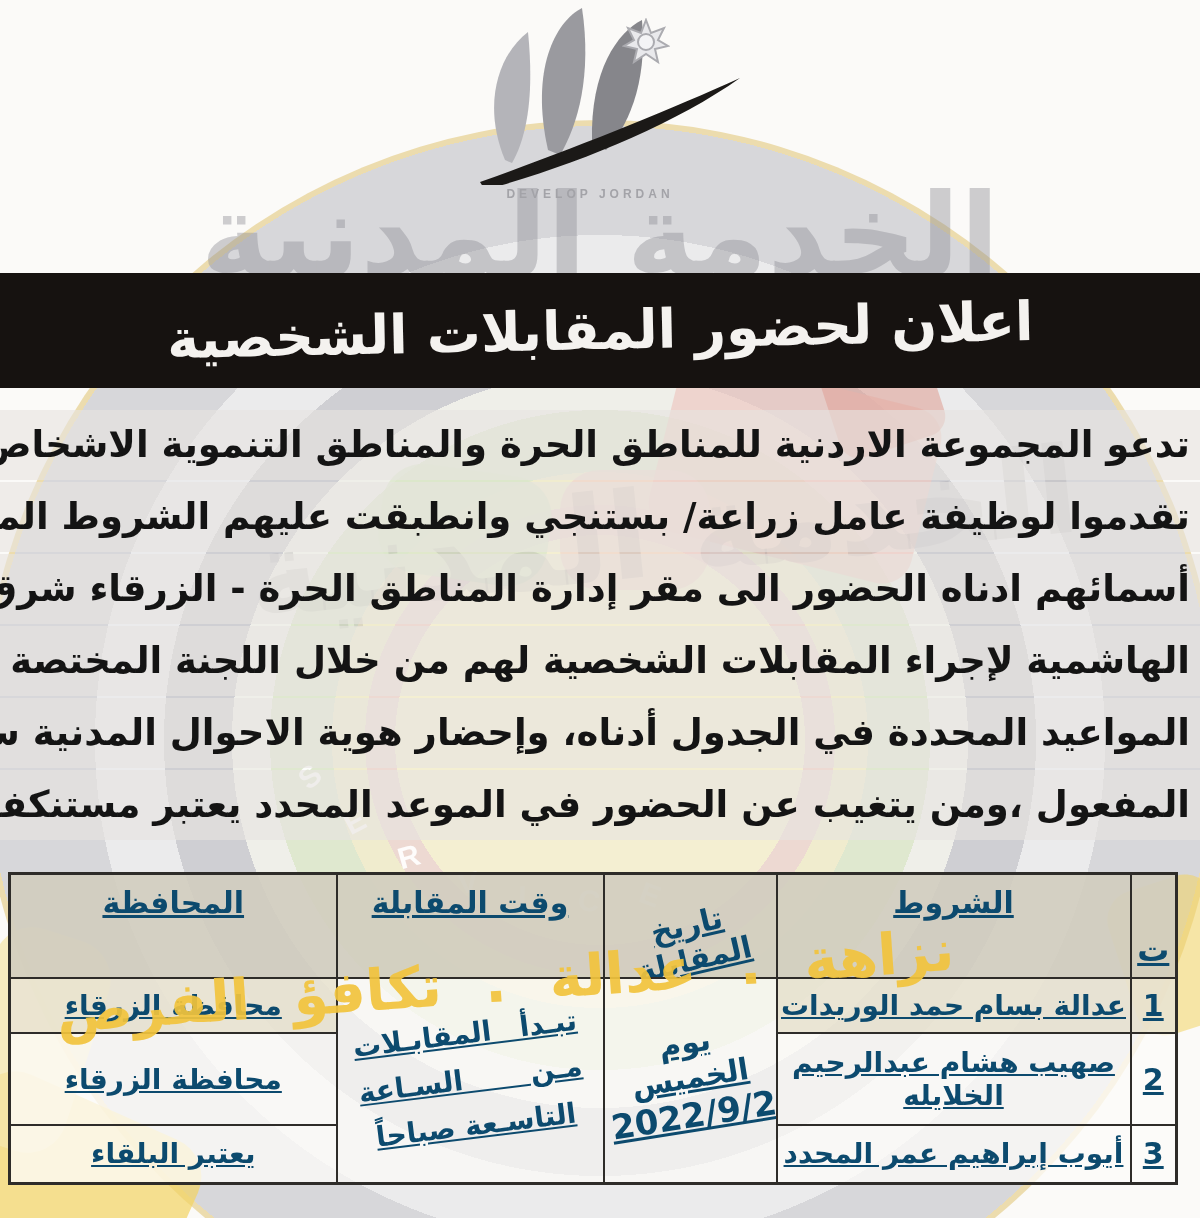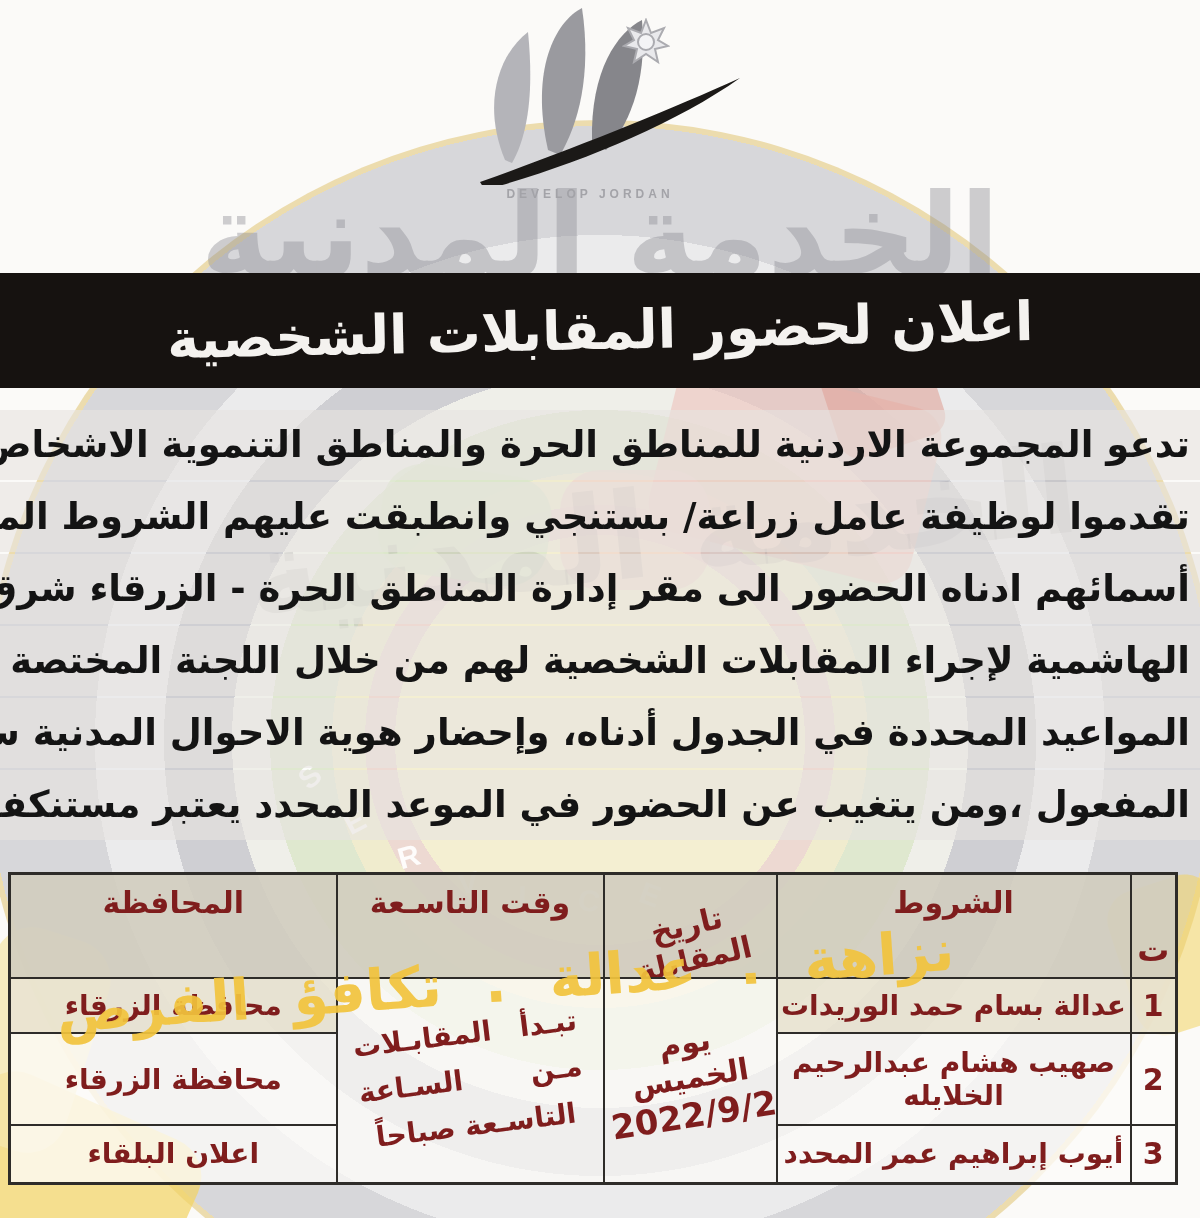--- a/index.html
+++ b/index.html
@@ -56,21 +56,21 @@
   
   .paragraph { position:absolute; left:0; top:410px; width:1200px; z-index:2; direction:rtl; }
   .p-line { height:70px; line-height:70px; margin-bottom:2px; padding:0 10px;
     background:rgba(230,228,224,.62); font-size:37px; font-weight:bold; color:#141414;
     text-align:justify; text-align-last:justify; white-space:nowrap; overflow:hidden; }
   .p-line.last { text-align-last:right; }
 
   
   .tbl-wrap { position:absolute; left:8px; top:872px; z-index:2; }
   table { border-collapse:collapse; table-layout:fixed; width:1167px; direction:rtl; }
-  th, td { border:2px solid #2e2c29; color:#7f1d1d; overflow:hidden; }
+  th, td { border:2px solid #2e2c29; color:#0c4a6e; overflow:hidden;text-decoration:underline; }
   table { border:3px solid #2e2c29; }
   th { background:rgba(209,205,191,.92); font-size:30px; font-weight:bold; height:104px; vertical-align:top; padding-top:10px; }
   th.h-serial { vertical-align:middle; padding-top:48px; font-size:32px; }
   th.h-date div { transform:rotate(-13deg); margin-top:22px; }
   td { font-size:28px; font-weight:bold; text-align:center; }
   td.c-beige { background:rgba(233,227,209,.9); }
   td.c-white { background:rgba(252,251,248,.78); }
   td.c-merged { background:rgba(252,251,248,.70); vertical-align:middle; }
   .row1 td { height:55px; }
   .row2 td { height:92px; }
@@ -143,21 +143,21 @@
           <col style="width:267px">
           <col style="width:327px">
       </colgroup>
       <tbody>
           <tr>
         <th class="h-serial">ت</th>
         <th>الشروط</th>
         <th class="h-date">
               <div>تاريخ المقابلة</div>
             </th>
-        <th>وقت التاسـعة</th>
+        <th>وقت المقابلة</th>
         <th>المحافظة</th>
       </tr>
       <tr class="row1">
         <td class="c-beige c-serial">1</td>
         <td class="c-beige">عدالة بسام حمد الوريدات</td>
         <td class="c-merged" rowspan="3">
           <div class="date-inner">
             <div class="date-day">يوم الخميس</div>
             <div class="date-num">2022/9/29</div>
           </div>
@@ -168,21 +168,21 @@
         <td class="c-beige">محافظة الزرقاء</td>
       </tr>
       <tr class="row2">
         <td class="c-white c-serial">2</td>
         <td class="c-white">صهيب هشام عبدالرحيم الخلايله</td>
         <td class="c-white">محافظة الزرقاء</td>
       </tr>
       <tr class="row3">
         <td class="c-white c-serial">3</td>
         <td class="c-white">أيوب إبراهيم عمر المحدد</td>
-        <td class="c-white">اعلان البلقاء</td>
+        <td class="c-white">يعتبر البلقاء</td>
       </tr>
     </tbody>
       </table>
   </div>
 
   <div class="wm motto">نزاهة . عدالة . تكافؤ الفرص</div>
 
 </div>
 
 </body></html>

